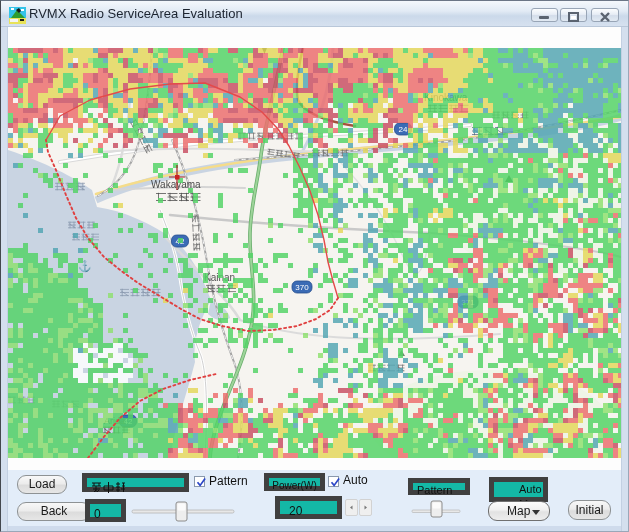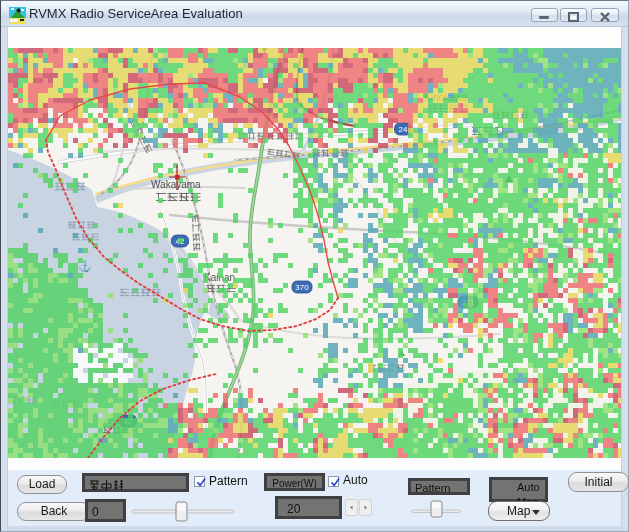--- a/index.html
+++ b/index.html
@@ -12,21 +12,21 @@
  color:#4a5260;text-align:center}
 .sideL{position:absolute;left:1px;top:27px;bottom:1px;width:7px;background:#d4dfee;border-right:1px solid #c3d0e2}
 .sideR{position:absolute;right:1px;top:27px;bottom:1px;width:7px;background:#d4dfee;border-left:1px solid #c3d0e2}
 .strip1{position:absolute;left:8px;top:27px;width:613px;height:21px;background:#fdfdfd}
 .strip2{position:absolute;left:8px;top:458px;width:613px;height:12px;background:#fdfdfd}
 .panel{position:absolute;left:8px;top:470px;width:613px;height:56px;background:#e3edf9}
 .strip3{position:absolute;left:8px;top:526px;width:613px;height:5px;background:#cfdbec}
 .btn{position:absolute;border:1px solid #8e9294;border-radius:9px;
  background:linear-gradient(#f8f8f8,#ececec 45%,#dcdcdc 55%,#e6e6e6);
  font-size:12px;color:#1a1a1a;text-align:center}
-.fld{position:absolute;background:#737373;border:3px solid #404040;font-size:11px;color:#111;padding-left:4px}
+.fld{position:absolute;background:#14b8a6;border:5px solid #404040;font-size:11px;color:#111;padding-left:4px}
 .cb{position:absolute;width:11px;height:11px;background:#fff;border:1px solid #8a99ad}
 .cb svg{position:absolute;left:0px;top:-1px}
 .lbl{position:absolute;font-size:12px;color:#111}
 </style></head><body>
 <div class="win"></div>
 <svg width="613" height="410" viewBox="8 48 613 410" style="position:absolute;left:8px;top:48px">
     <rect x="8" y="48" width="613" height="410" fill="#f6f4f0"></rect>
     <ellipse cx="540" cy="200" rx="100" ry="75" fill="#eff4e7"></ellipse>
     <ellipse cx="490" cy="425" rx="120" ry="55" fill="#eff4e7"></ellipse>
     <path d="M8,150 C45,162 75,178 92,190 L97,207 C125,211 152,224 176,241 C194,258 204,282 211,300 C201,318 192,340 195,362 C186,397 176,422 170,458 L8,458 Z" fill="#c9d4e2"></path>
@@ -195,12 +195,12 @@
  <rect x="2" y="11" width="48" height="2.5" rx="1" fill="#e8e8e8" stroke="#b8b8b8" stroke-width="0.7"></rect>
  <rect x="21" y="2" width="11" height="16" rx="2" fill="#eee" stroke="#8c8c8c"></rect>
  <rect x="22.5" y="3.5" width="8" height="6" rx="1.5" fill="#fbfbfb"></rect>
 </svg>
 
 <div class="fld" style="left:489px;top:477px;width:59px;height:25px;line-height:15px;padding-left:25px">Auto Map</div>
 <div class="btn" style="left:488px;top:501px;width:62px;height:20px;text-align:left;padding-left:18px;line-height:18px;background:linear-gradient(#fcfcfc,#f0f0f0 45%,#e2e2e2 55%,#ededed);border-color:#707070">Map
  <svg width="9" height="7" style="position:absolute;right:8px;top:7px">
       <path d="M0,1 L8,1 L4,6 Z" fill="#333"></path>
     </svg></div>
-<div class="btn" style="left:568px;top:472px;width:61px;height:20px;line-height:18px">Initial</div>
+<div class="btn" style="left:568px;top:500px;width:43px;height:20px;line-height:18px">Initial</div>
 </body></html>

